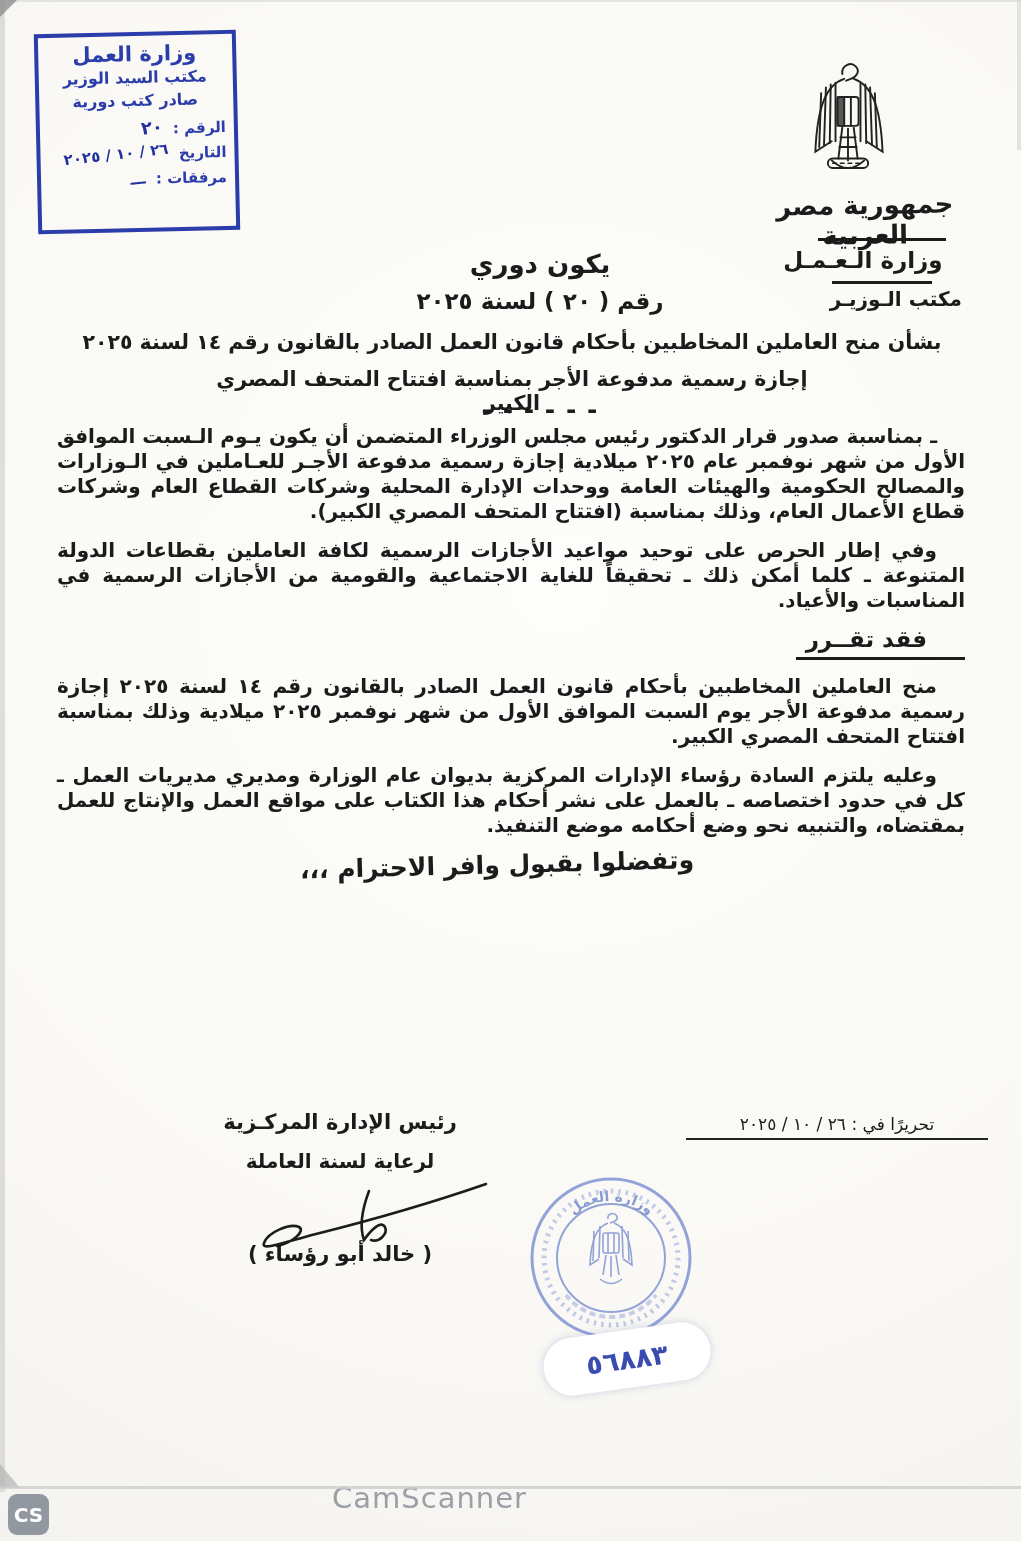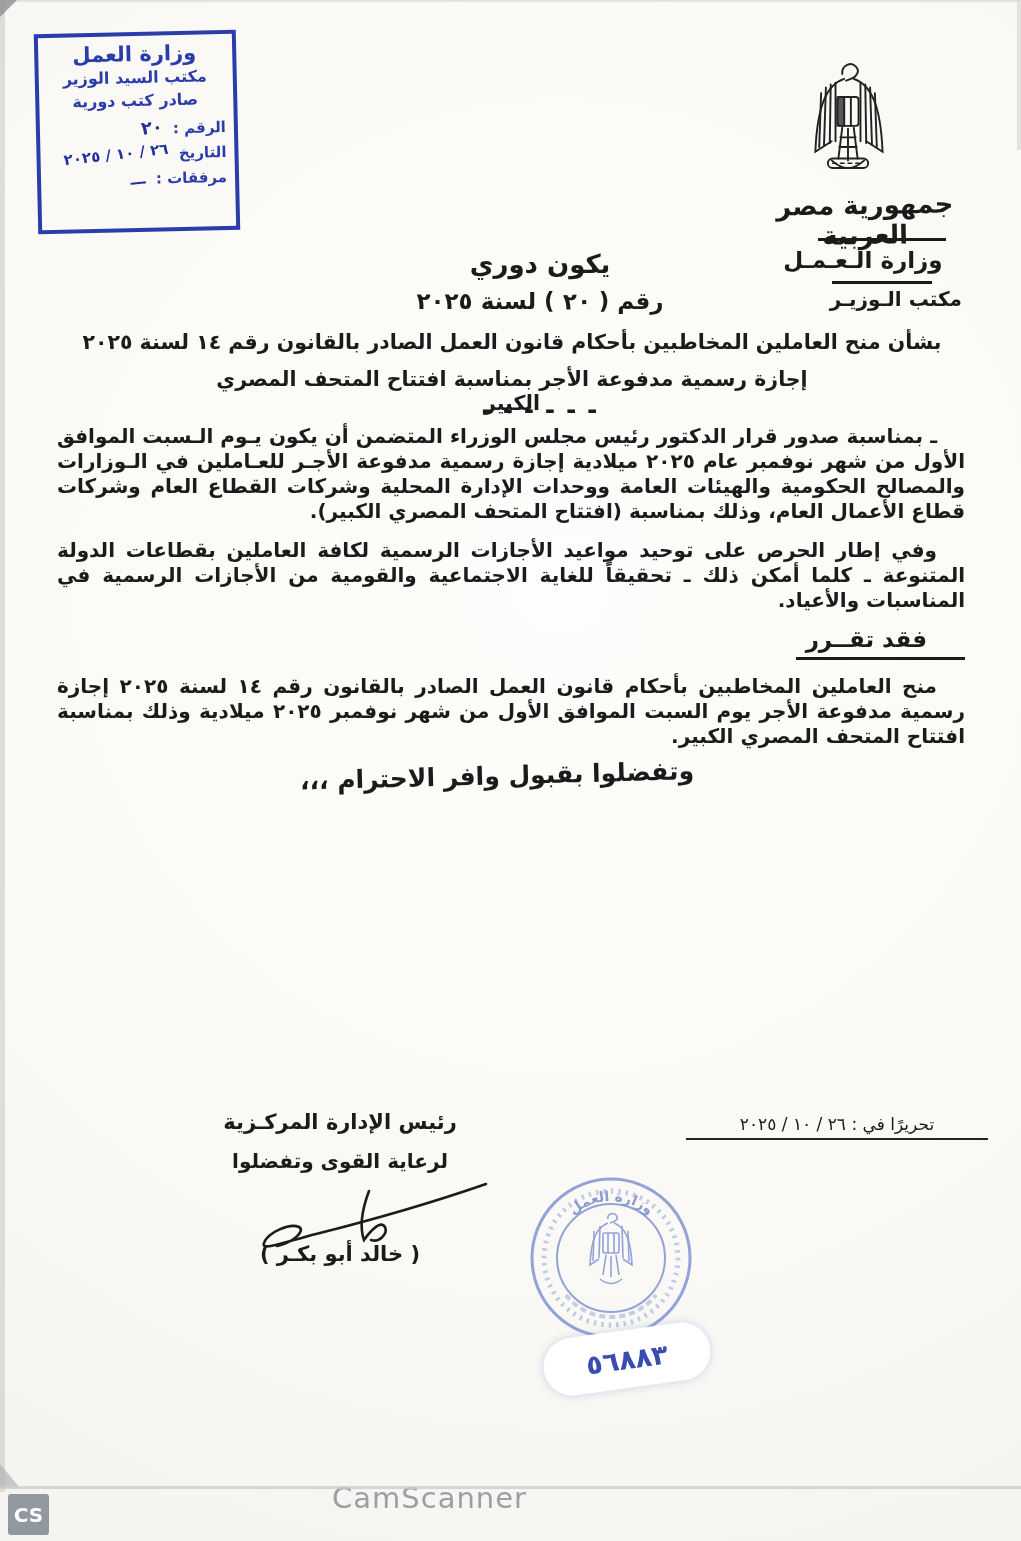--- a/index.html
+++ b/index.html
@@ -64,21 +64,21 @@
   .seal-number {
     left:543px; top:1330px; width:168px; height:58px; transform:rotate(-8deg);
     background:#fff; border-radius:30px; box-shadow:0 0 8px rgba(120,140,200,.35);
     display:flex; align-items:center; justify-content:center;
     color:#3a4cb0; font-size:27px; font-weight:bold; letter-spacing:3px;
   }
 
   
   .wm-line { left:0; top:1486px; width:1021px; height:3px; background:#cdcdcd; opacity:.8; z-index:5; }
   .cs-logo {
-    left:8px; top:1494px; width:41px; height:41px; background:#9298a0; border-radius:3px;
+    left:8px; top:1494px; width:41px; height:41px; background:#9298a0; border-radius:9px;
     color:#fff; font-size:20px; font-weight:bold; display:flex; align-items:center; justify-content:center;
     z-index:4; font-family:"DejaVu Sans", sans-serif;
   }
   .wm-text { left:57px; top:1481px; width:470px; display:flex; flex-direction:row; gap:30px; direction:rtl; justify-content:flex-start; color:#9aa0a6; font-size:29px; z-index:3; }
   .wm-brand { font-weight:normal; letter-spacing:1px; direction:ltr; }
 </style>
 </head>
 <body>
 
 <div class="page">
@@ -147,34 +147,35 @@
   </div>
   <div class="abs subject1">بشأن منح العاملين المخاطبين بأحكام قانون العمل الصادر بالقانون رقم ١٤ لسنة ٢٠٢٥</div>
   <div class="abs subject2">إجازة رسمية مدفوعة الأجر بمناسبة افتتاح المتحف المصري الكبير</div>
   <div class="abs separator">- - - - - -</div>
 
   <div class="abs body-flow">
     <p>ـ بمناسبة صدور قرار الدكتور رئيس مجلس الوزراء المتضمن أن يكون يـوم الـسبت الموافق الأول من شهر نوفمبر عام ٢٠٢٥ ميلادية إجازة رسمية مدفوعة الأجـر للعـاملين في الـوزارات والمصالح الحكومية والهيئات العامة ووحدات الإدارة المحلية وشركات القطاع العام وشركات قطاع الأعمال العام، وذلك بمناسبة (افتتاح المتحف المصري الكبير).</p>
     <p>وفي إطار الحرص على توحيد مواعيد الأجازات الرسمية لكافة العاملين بقطاعات الدولة المتنوعة ـ كلما أمكن ذلك ـ تحقيقاً للغاية الاجتماعية والقومية من الأجازات الرسمية في المناسبات والأعياد.</p>
     <p class="decision">فقد تقــرر</p>
     <p>منح العاملين المخاطبين بأحكام قانون العمل الصادر بالقانون رقم ١٤ لسنة ٢٠٢٥ إجازة رسمية مدفوعة الأجر يوم السبت الموافق الأول من شهر نوفمبر ٢٠٢٥ ميلادية وذلك بمناسبة افتتاح المتحف المصري الكبير.</p>
+    <p>وعليه يلتزم السادة رؤساء الإدارات المركزية بديوان عام الوزارة ومديري مديريات العمل ـ كل في حدود اختصاصه ـ بالعمل على نشر أحكام هذا الكتاب على مواقع العمل والإنتاج للعمل بمقتضاه، والتنبيه نحو وضع أحكامه موضع التنفيذ.</p>
     <p class="closing">وتفضلوا بقبول وافر الاحترام ،،،</p>
   </div>
 
   <div class="abs date-line">تحريرًا في : ٢٦ / ١٠ / ٢٠٢٥</div>
 
   <div class="abs sig-t1 ar">رئيس الإدارة المركـزية</div>
-  <div class="abs sig-t2 ar">لرعاية القوى وتفضلوا</div>
+  <div class="abs sig-t2 ar">لرعاية لسنة العاملة</div>
   <svg class="abs" style="left:222px; top:1176px;" width="272" height="86" viewBox="0 0 272 86">
     <g fill="none" stroke="#1c1c1c" stroke-width="2.6" stroke-linecap="round">
       <path d="M264,8 C212,26 142,46 94,58 C66,65 38,76 42,67 C46,56 68,47 77,51 C84,55 70,67 55,70"></path>
       <path d="M147,15 C141,31 137,50 142,64 C149,54 159,44 163,51 C166,58 157,67 149,64"></path>
     </g>
   </svg>
-  <div class="abs sig-name ar">( خالد أبو بكـر )</div>
+  <div class="abs sig-name ar">( خالد أبو رؤساء )</div>
 
   <svg class="abs seal" width="170" height="170" viewBox="0 0 170 170">
     <g fill="none" stroke="#8b9cd6">
       <circle cx="85" cy="85" r="79" stroke-width="3"></circle>
       <circle cx="85" cy="85" r="67" stroke-width="5" stroke-dasharray="2.5 5" opacity="0.55"></circle>
       <circle cx="85" cy="85" r="54" stroke-width="2"></circle>
       <g stroke-width="1.6">
         <path d="M82,46 C81,41 87,39 90,42 C93,45 90,48 87,49 L84,50"></path>
         <path d="M82,50 C71,54 65,66 64,92 L73,86"></path>
         <path d="M88,50 C99,54 105,66 106,92 L97,86"></path>

